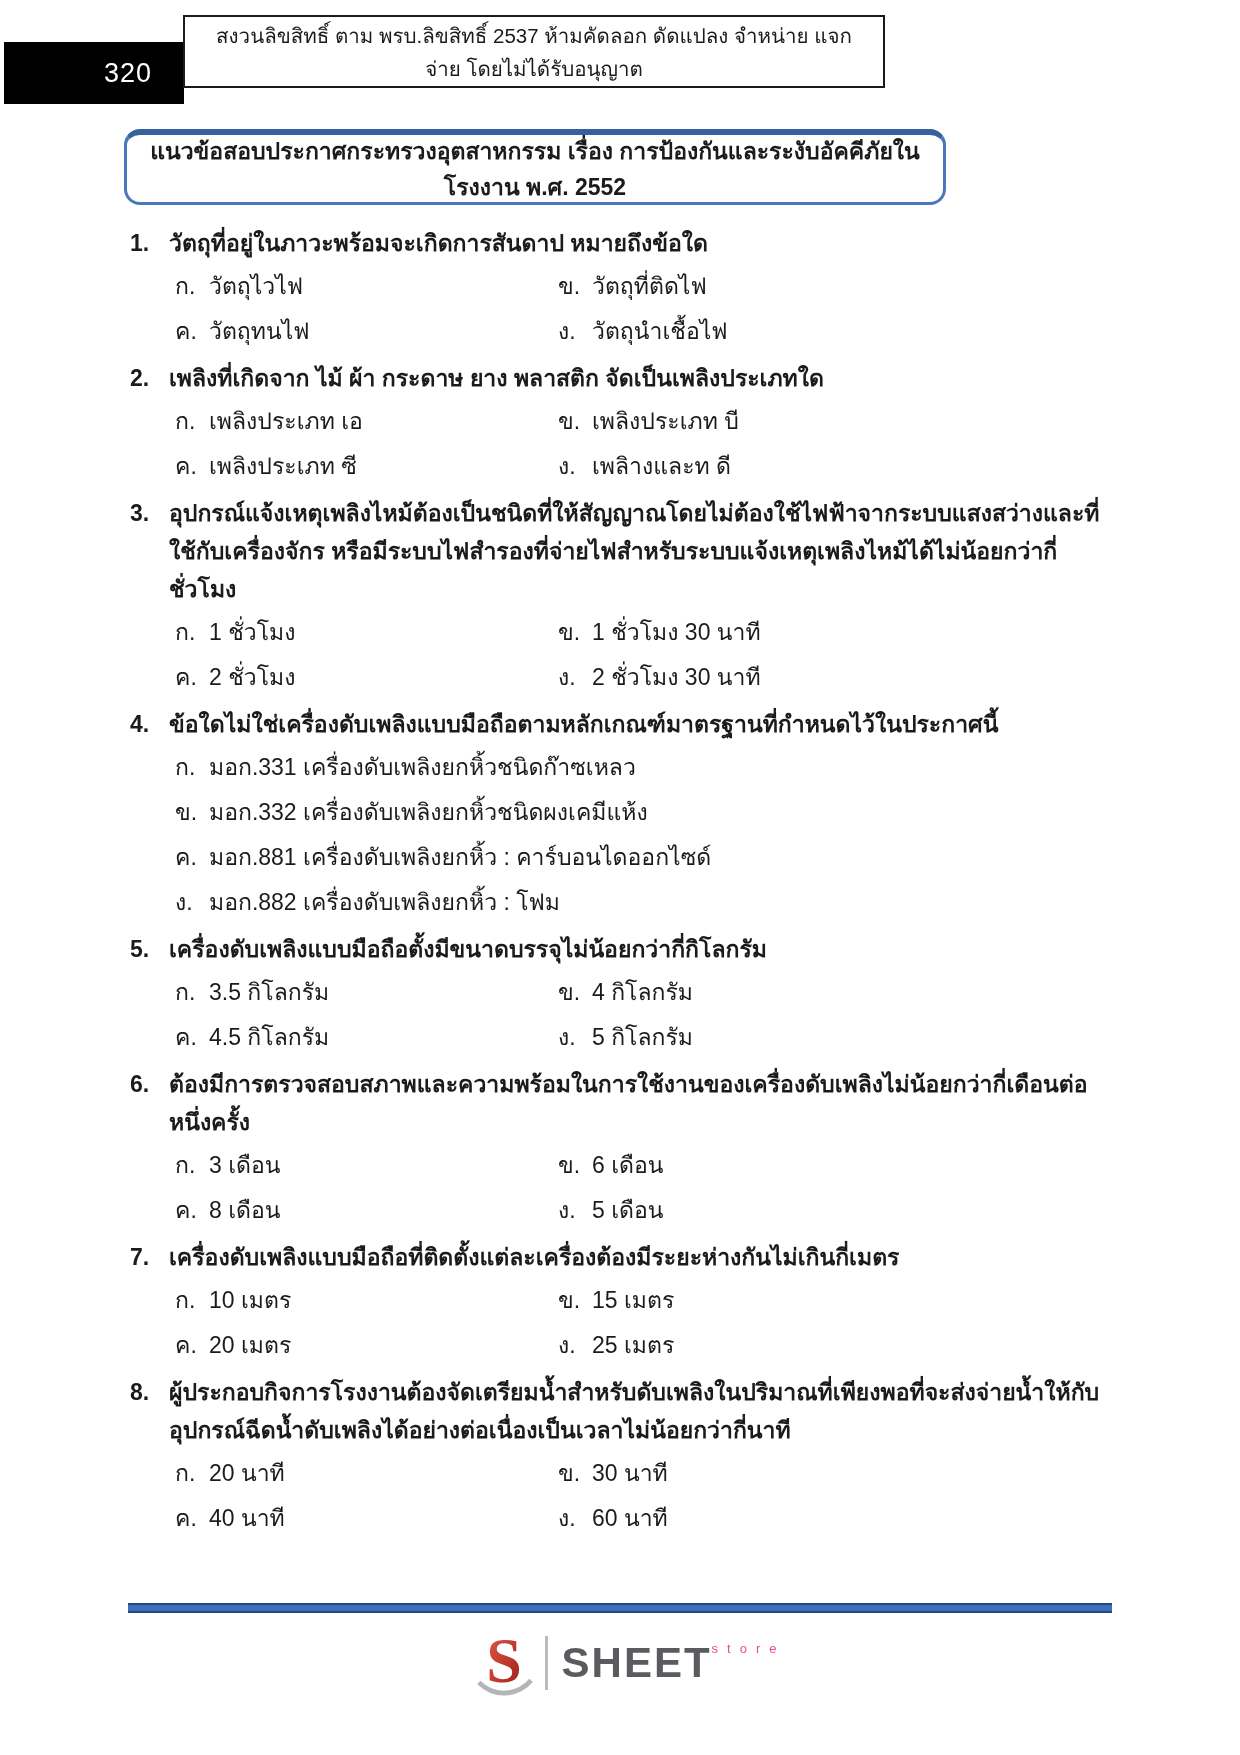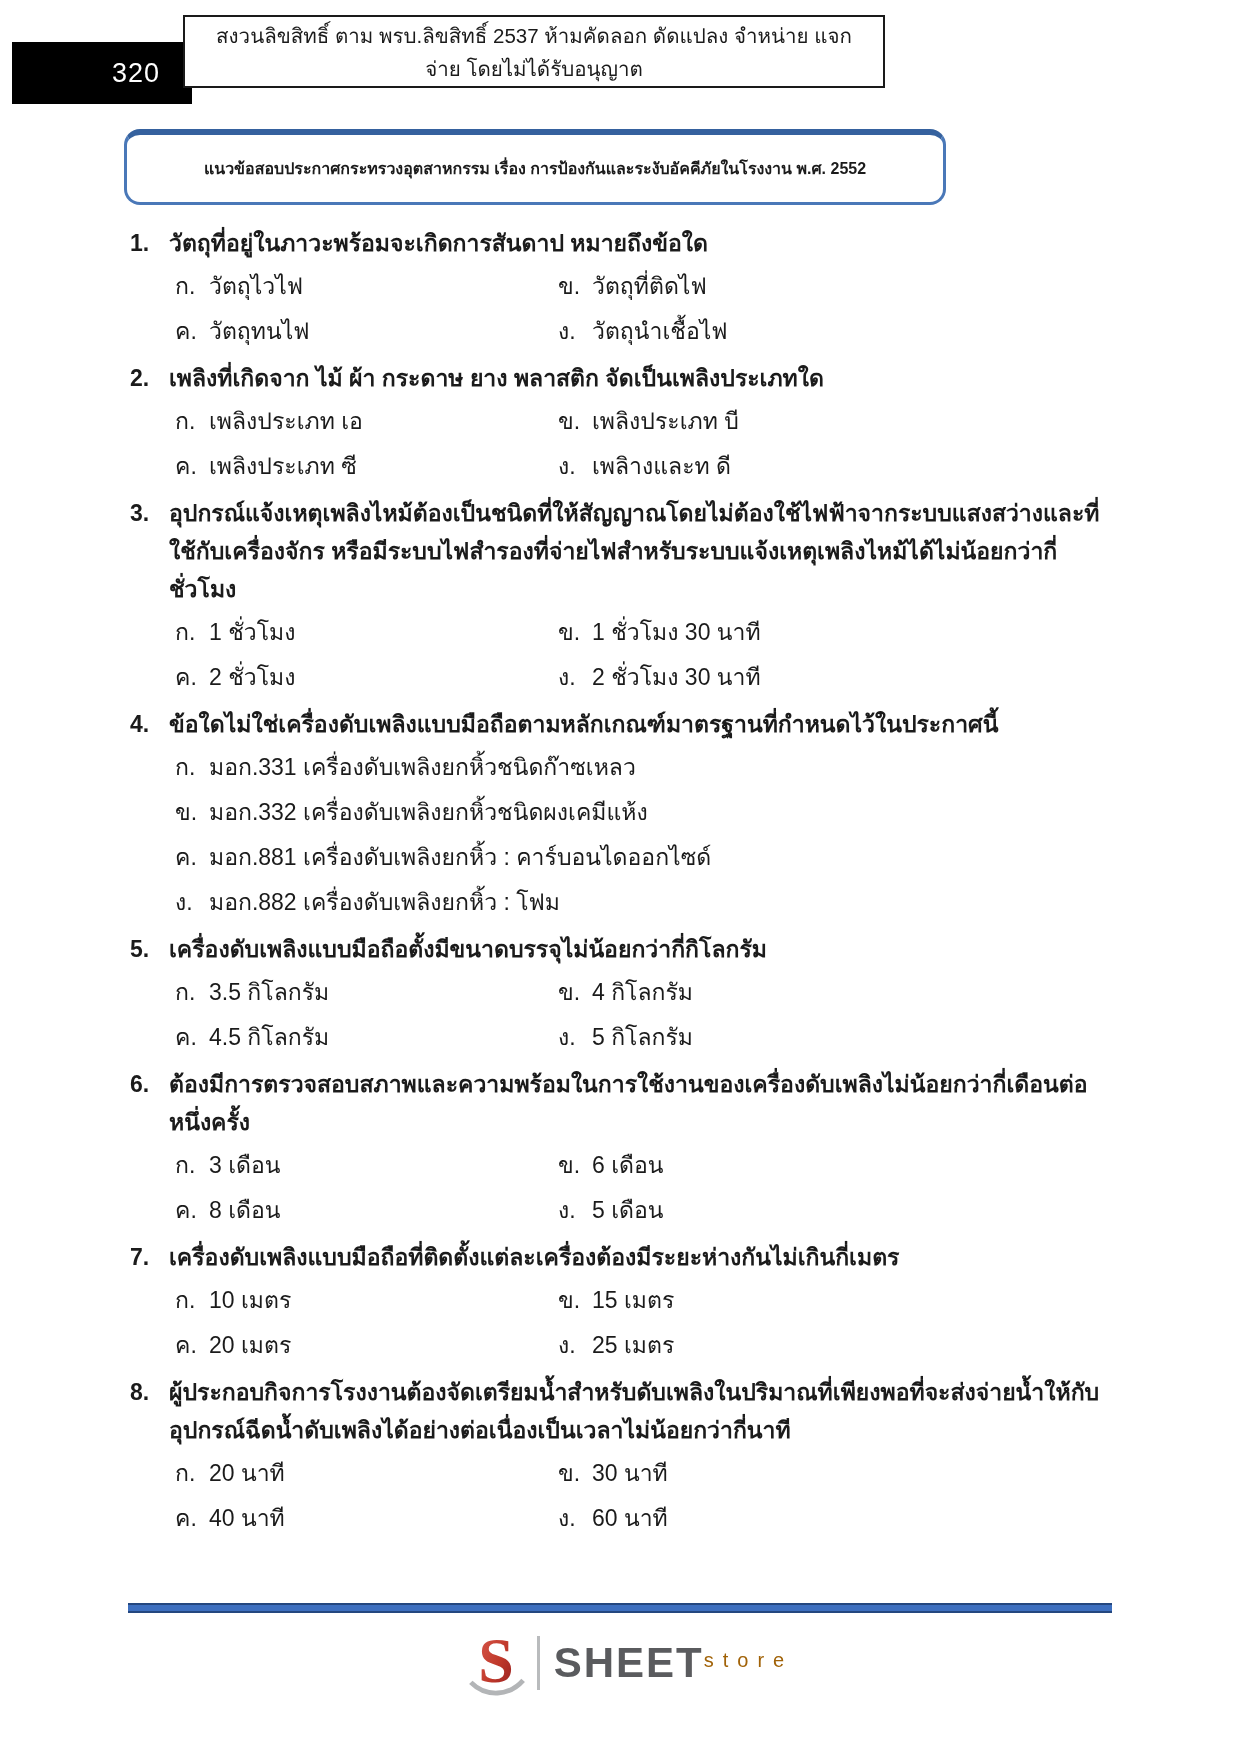--- a/index.html
+++ b/index.html
@@ -12,21 +12,21 @@
     position: relative;
     width: 1240px;
     height: 1755px;
     background: #ffffff;
     overflow: hidden;
   }
 
   
   .page-num-box {
     position: absolute;
-    left: 12px; top: 42px;
+    left: 4px; top: 42px;
     width: 180px; height: 62px;
     background: #000000;
     color: #ffffff;
     display: flex;
     align-items: center;
     justify-content: flex-end;
     padding-right: 32px;
     font-size: 27px;
     letter-spacing: 1px;
   }
@@ -50,21 +50,21 @@
   .title-box {
     position: absolute;
     left: 124px; top: 129px;
     width: 822px; height: 76px;
     border: 3px solid #4a78b8;
     border-top: 6px solid #35619e;
     border-radius: 16px;
     display: flex;
     align-items: center;
     justify-content: center;
-    font-size: 16px;
+    font-size: 23px;
     font-weight: bold;
     text-align: center;
     padding: 0 10px;
     background: #ffffff;
   }
 
   
   .questions {
     position: absolute;
     left: 130px; top: 224px;
@@ -123,24 +123,24 @@
   }
   .logo-text-col { display: flex; }
   .brand-main {
     font-size: 42px;
     font-weight: bold;
     color: #5a5b5e;
     letter-spacing: 2px;
     line-height: 44px;
   }
   .brand-sub {
-    font-size: 20px;
-    color: #a16207;
+    font-size: 13px;
+    color: #ec4899;
     letter-spacing: 9px;
-    margin-top: 8px;
+    margin-top: 0px;
   }
 </style>
 </head>
 <body>
 
 <div class="page">
 
   <div class="page-num-box">
     <span>320</span>
   </div>

